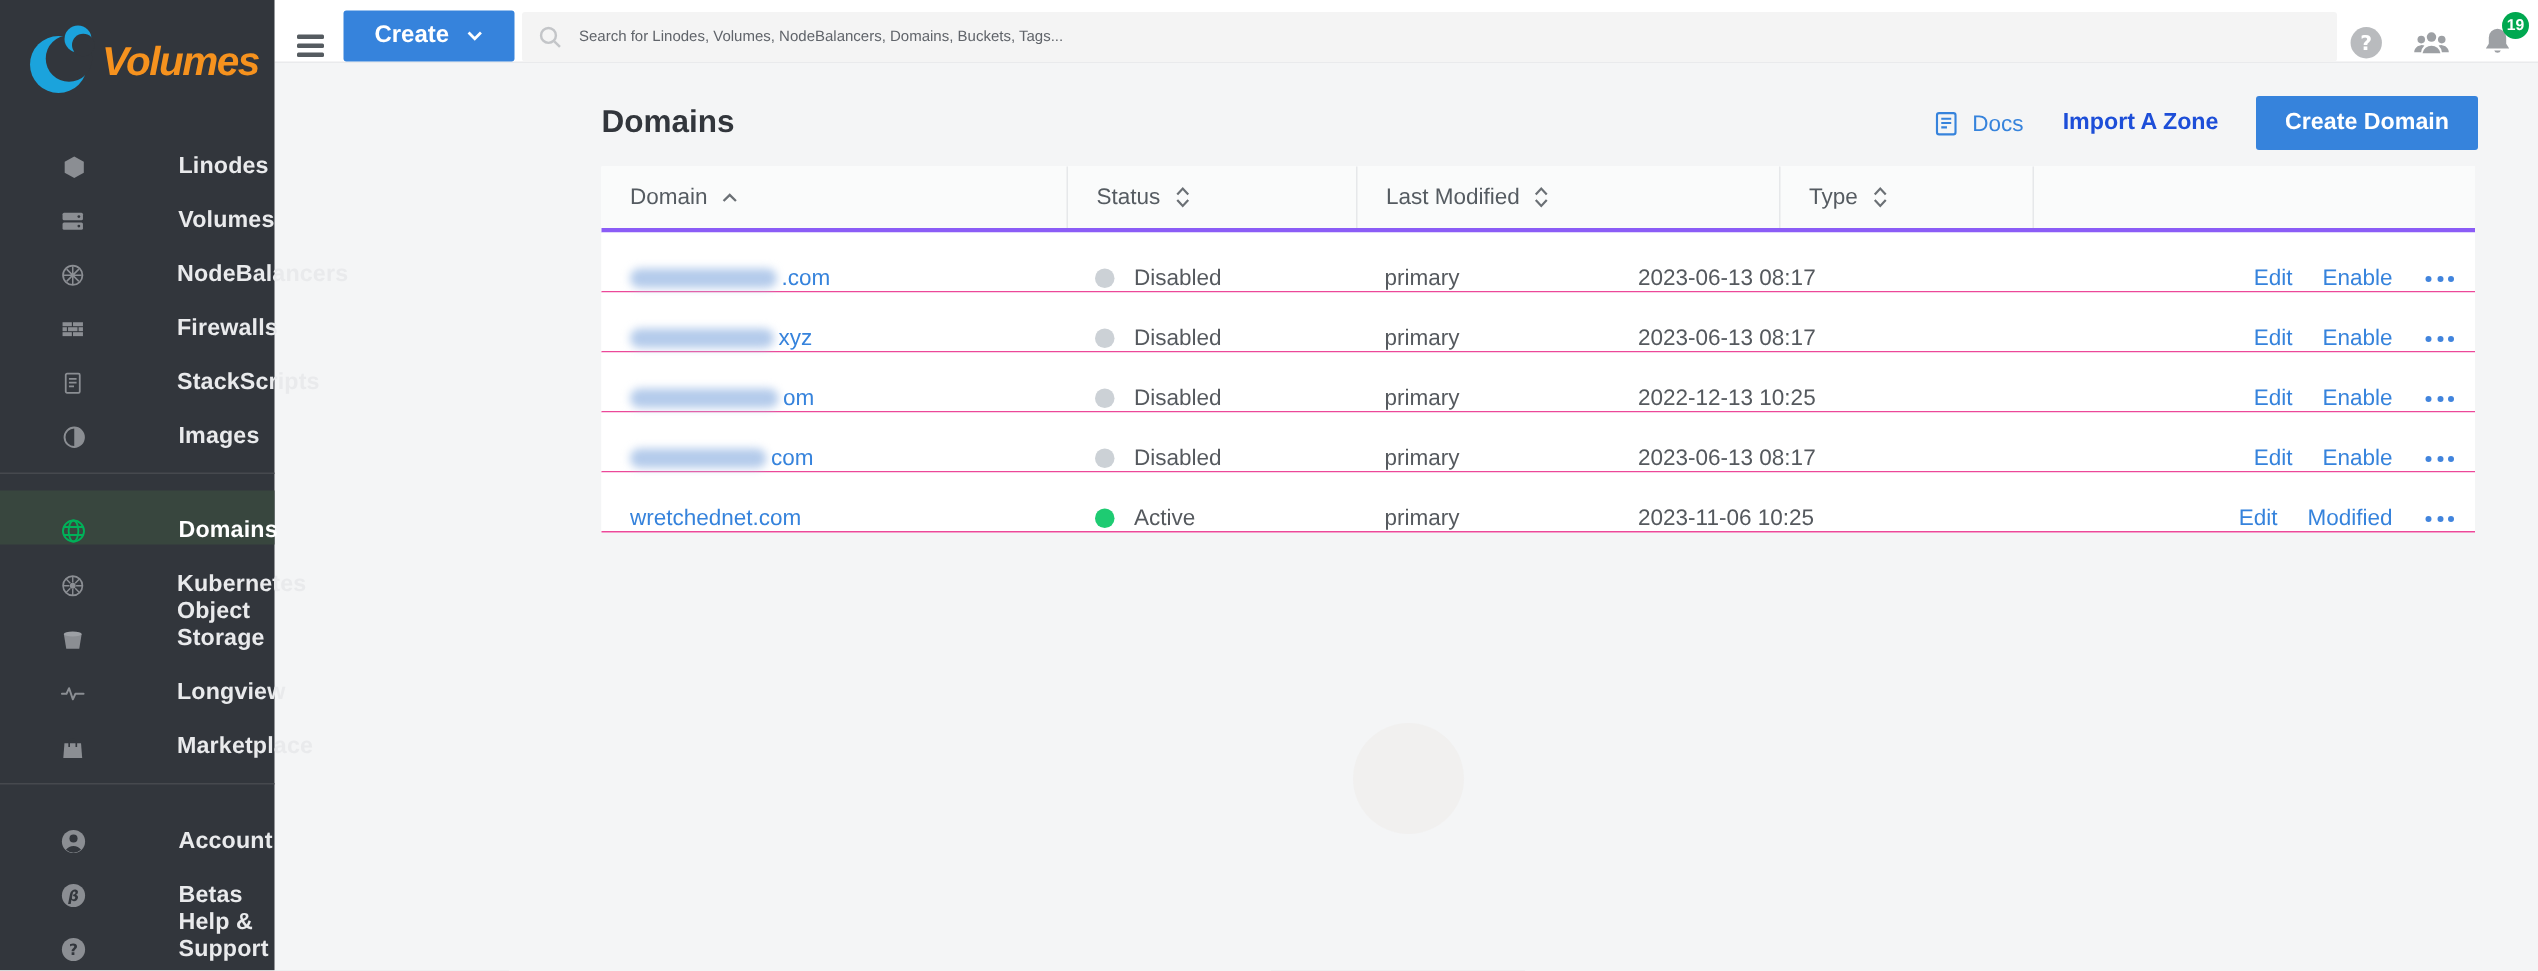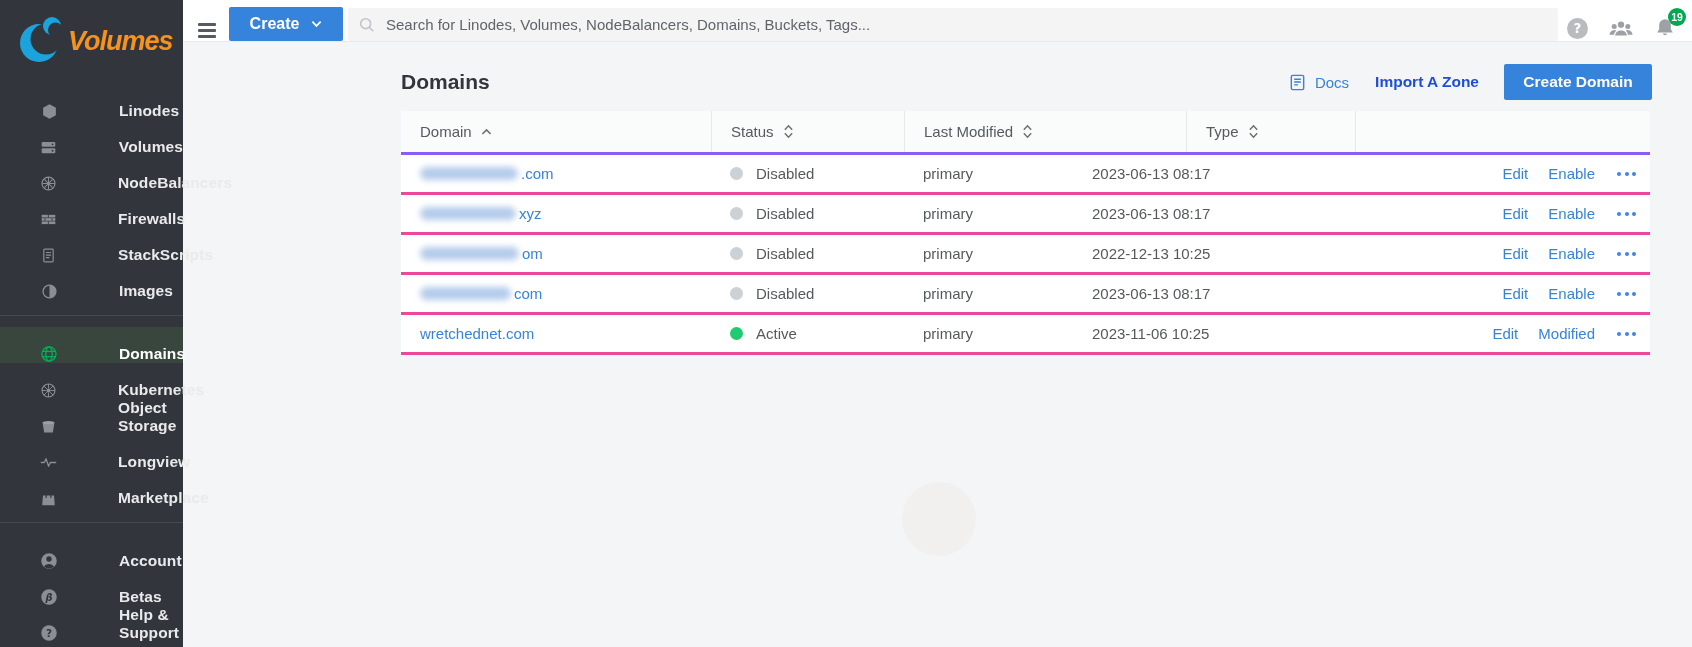--- a/index.html
+++ b/index.html
@@ -45,21 +45,21 @@
     border:none; border-radius:2px; font-size:16px; font-weight:bold;
     display:flex; align-items:center; justify-content:center; gap:12px; cursor:pointer;
     font-family:inherit;
   }
   .searchbar {
     margin-left:5px; width:1210px; height:33px; background:#f4f4f4;
     display:flex; align-items:center; padding:0 10px; border-radius:2px;
   }
   .searchbar input {
     border:none; outline:none; background:transparent; flex:1; margin-left:10px;
-    font-size:15px; color:#3a3f46; font-family:inherit;
+    font-size:10px; color:#3a3f46; font-family:inherit;
   }
   .searchbar input::placeholder { color:#60646a; opacity:1; }
   .top-icons { display:flex; align-items:center; margin-left:6px; gap:18px; }
   .top-icon-btn { position:relative; width:26px; height:26px; display:flex; align-items:center; justify-content:center; cursor:pointer; }
   .badge {
     position:absolute; top:-7px; right:-8px; min-width:18px; height:18px; border-radius:9px;
     background:#00a850; color:#fff; font-size:10.5px; font-weight:bold;
     display:flex; align-items:center; justify-content:center; padding:0 3px;
   }
   
@@ -80,21 +80,21 @@
     border-radius:2px; font-size:15.5px; font-weight:bold; cursor:pointer; font-family:inherit;
   }
   
   .domains-table { margin:9px 40px 0 218px; width:1249px; background:#fff; }
   .t-head { display:flex; height:44px; background:#fafbfb; border-bottom:3px solid #8b5cf6; }
   .th {
     display:flex; align-items:center; gap:9px; padding-left:19px;
     font-size:15px; color:#555b61; cursor:pointer;
   }
   .th + .th { border-left:1px solid #e6e8ea; }
-  .t-row { display:flex; height:40px; align-items:center; border-bottom:3px solid #ec4899; background:#fff; }
+  .t-row { display:flex; height:40px; align-items:flex-end; border-bottom:1px solid #ec4899; background:#fff; }
   .td { display:flex; align-items:center; padding-left:19px; font-size:15px; color:#55595e; }
   .col-domain { width:310px; }
   .col-status { width:193px; }
   .col-type   { width:169px; }
   .col-mod    { width:282px; }
   .col-actions{ width:295px; justify-content:flex-end; padding-left:0; padding-right:12px; gap:20px; }
   .domain-link { color:#3683dc; font-size:15px; cursor:pointer; text-decoration:none; display:flex; align-items:center; }
   .blur-chip {
     display:inline-block; height:13px; border-radius:7px; background:#b4cbeb;
     filter:blur(3px); margin-right:3px; vertical-align:middle;

